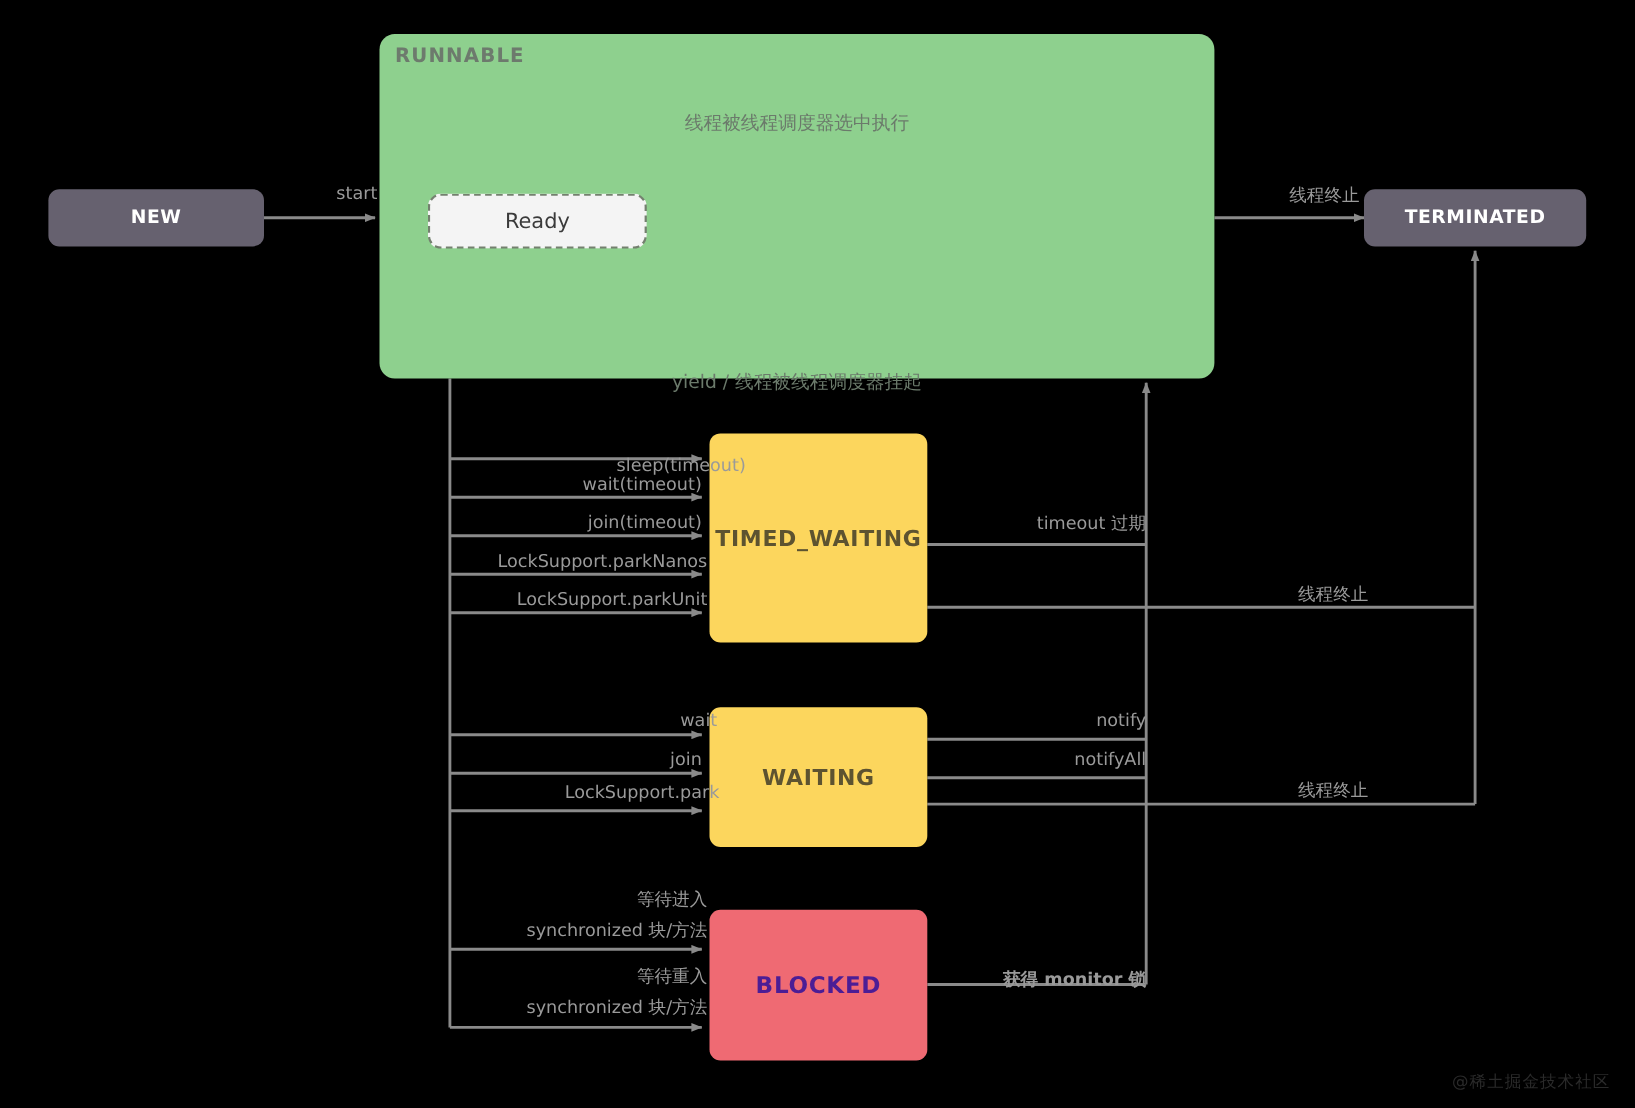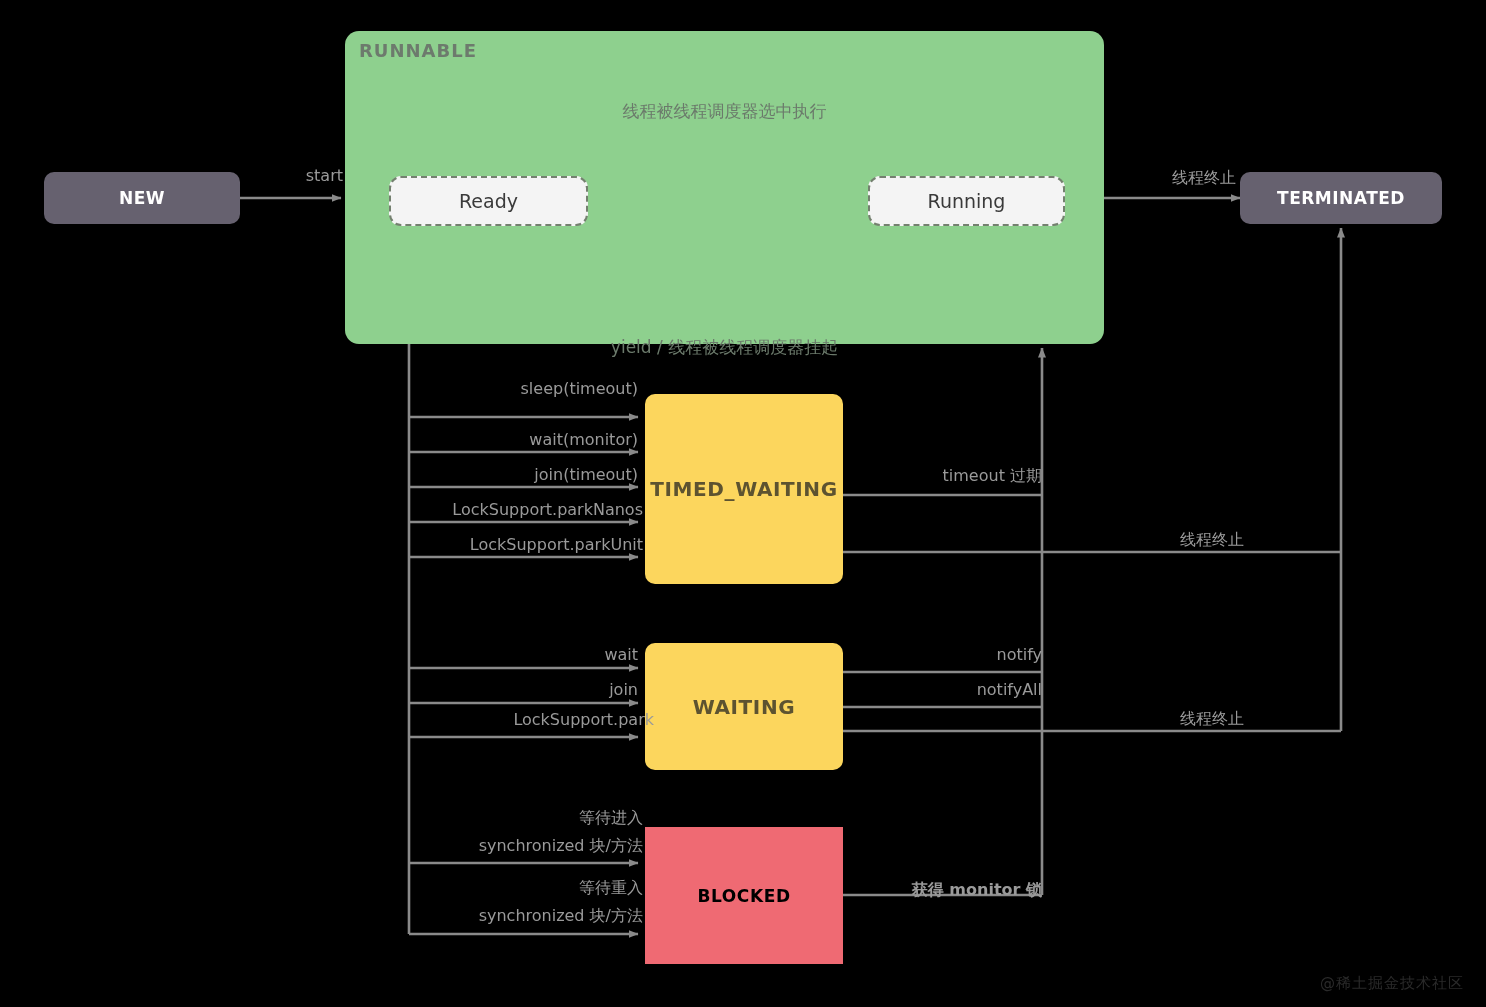--- a/index.html
+++ b/index.html
@@ -35,22 +35,22 @@
   .n-sub{
     background:#f4f4f4;border:2.5px dashed #74806f;border-radius:12px;
     color:#3a3a3a;font-size:19px;
   }
 
   .n-yellow{
     background:#fcd65d;border-radius:10px;color:#5d5330;
     font-weight:bold;font-size:20px;letter-spacing:.6px;
   }
   .n-red{
-    background:#ef6a73;border-radius:0;color:#000000;
-    font-weight:bold;font-size:17px;letter-spacing:.6px;
+    background:#ef6a73;border-radius:10px;color:#4c1d95;
+    font-weight:bold;font-size:21px;letter-spacing:.6px;
   }
 
   .lbl{
     position:absolute;color:#9a9a9a;font-size:16px;white-space:nowrap;
     text-align:right;line-height:1.05;
   }
   .lbl.two{line-height:1.25;}
 
   .watermark{
     position:absolute;right:22px;bottom:14px;
@@ -121,50 +121,47 @@
   </div>
 
   <div class="node n-terminal" style="left:1240px;top:172px;width:202px;height:52px;">
     <span>TERMINATED</span>
   </div>
 
   <div class="node n-sub" style="left:389px;top:176px;width:199px;height:50px;">
     <span>Ready</span>
   </div>
 
-  <div class="node n-sub" style="left:868px;top:176px;width:197px;height:50px;">
-    <span>Running</span>
-  </div>
 
   <div class="node n-yellow" style="left:645px;top:394px;width:198px;height:190px;">
     <span>TIMED_WAITING</span>
   </div>
 
   <div class="node n-yellow" style="left:645px;top:643px;width:198px;height:127px;">
     <span>WAITING</span>
   </div>
 
   <div class="node n-red" style="left:645px;top:827px;width:198px;height:137px;">
     <span>BLOCKED</span>
   </div>
 
   <span class="lbl" style="left:243px;top:168px;width:100px;">start</span>
 
   <span class="lbl" style="left:1106px;top:170px;width:130px;">线程终止</span>
 
-  <span class="lbl" style="left:411px;top:381px;width:227px;">sleep(timeout)</span>
-  <span class="lbl" style="left:411px;top:432px;width:227px;">wait(monitor)</span>
+  <span class="lbl" style="left:411px;top:415px;width:227px;padding-left:40px;">sleep(timeout)</span>
+  <span class="lbl" style="left:411px;top:432px;width:227px;">wait(timeout)</span>
   <span class="lbl" style="left:411px;top:467px;width:227px;">join(timeout)</span>
   <span class="lbl" style="left:405px;top:502px;width:238px;">LockSupport.parkNanos</span>
   <span class="lbl" style="left:405px;top:537px;width:238px;">LockSupport.parkUnit</span>
 
   <span class="lbl" style="left:845px;top:468px;width:197px;">timeout 过期</span>
   <span class="lbl" style="left:1044px;top:532px;width:200px;">线程终止</span>
 
-  <span class="lbl" style="left:411px;top:647px;width:227px;">wait</span>
+  <span class="lbl" style="left:411px;top:647px;width:227px;padding-left:14px;">wait</span>
   <span class="lbl" style="left:411px;top:682px;width:227px;">join</span>
   <span class="lbl" style="left:411px;top:712px;width:227px;margin-left:16px;">LockSupport.park</span>
 
   <span class="lbl" style="left:845px;top:647px;width:197px;">notify</span>
   <span class="lbl" style="left:845px;top:682px;width:197px;">notifyAll</span>
   <span class="lbl" style="left:1044px;top:711px;width:200px;">线程终止</span>
 
   <span class="lbl two" style="left:405px;top:808px;width:238px;">等待进入</span>
   <span class="lbl two" style="left:405px;top:836px;width:238px;">synchronized 块/方法</span>
   <span class="lbl two" style="left:405px;top:878px;width:238px;">等待重入</span>

